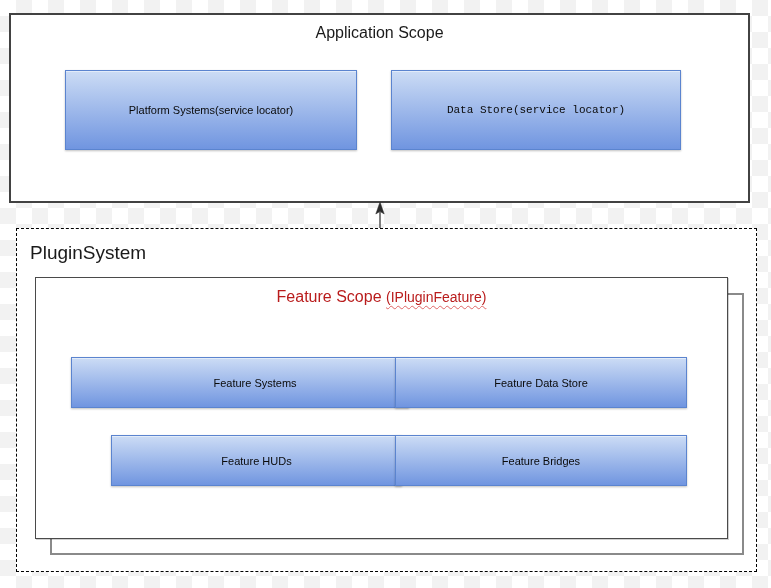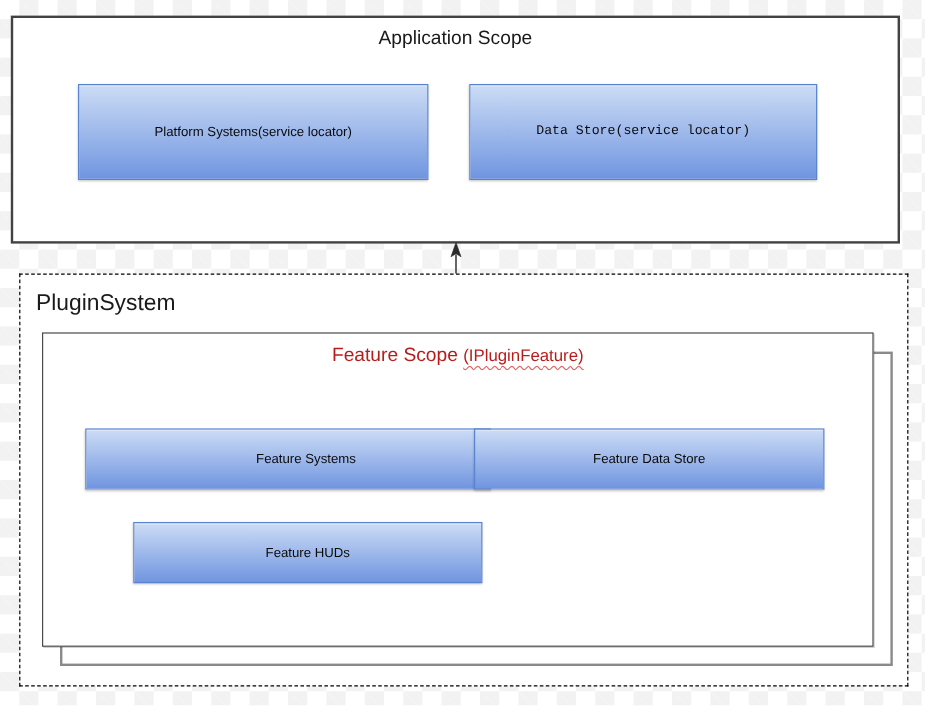--- a/index.html
+++ b/index.html
@@ -142,16 +142,19 @@
       </div>
 
       <div class="node node-f-datastore">
         <div>Feature Data Store</div>
       </div>
 
       <div class="node node-f-huds">
         <div>Feature HUDs</div>
       </div>
 
+      <div class="node node-f-bridges">
+        <div>Feature Bridges</div>
+      </div>
     </div>
   </div>
 
 </div>
 
 </body></html>

